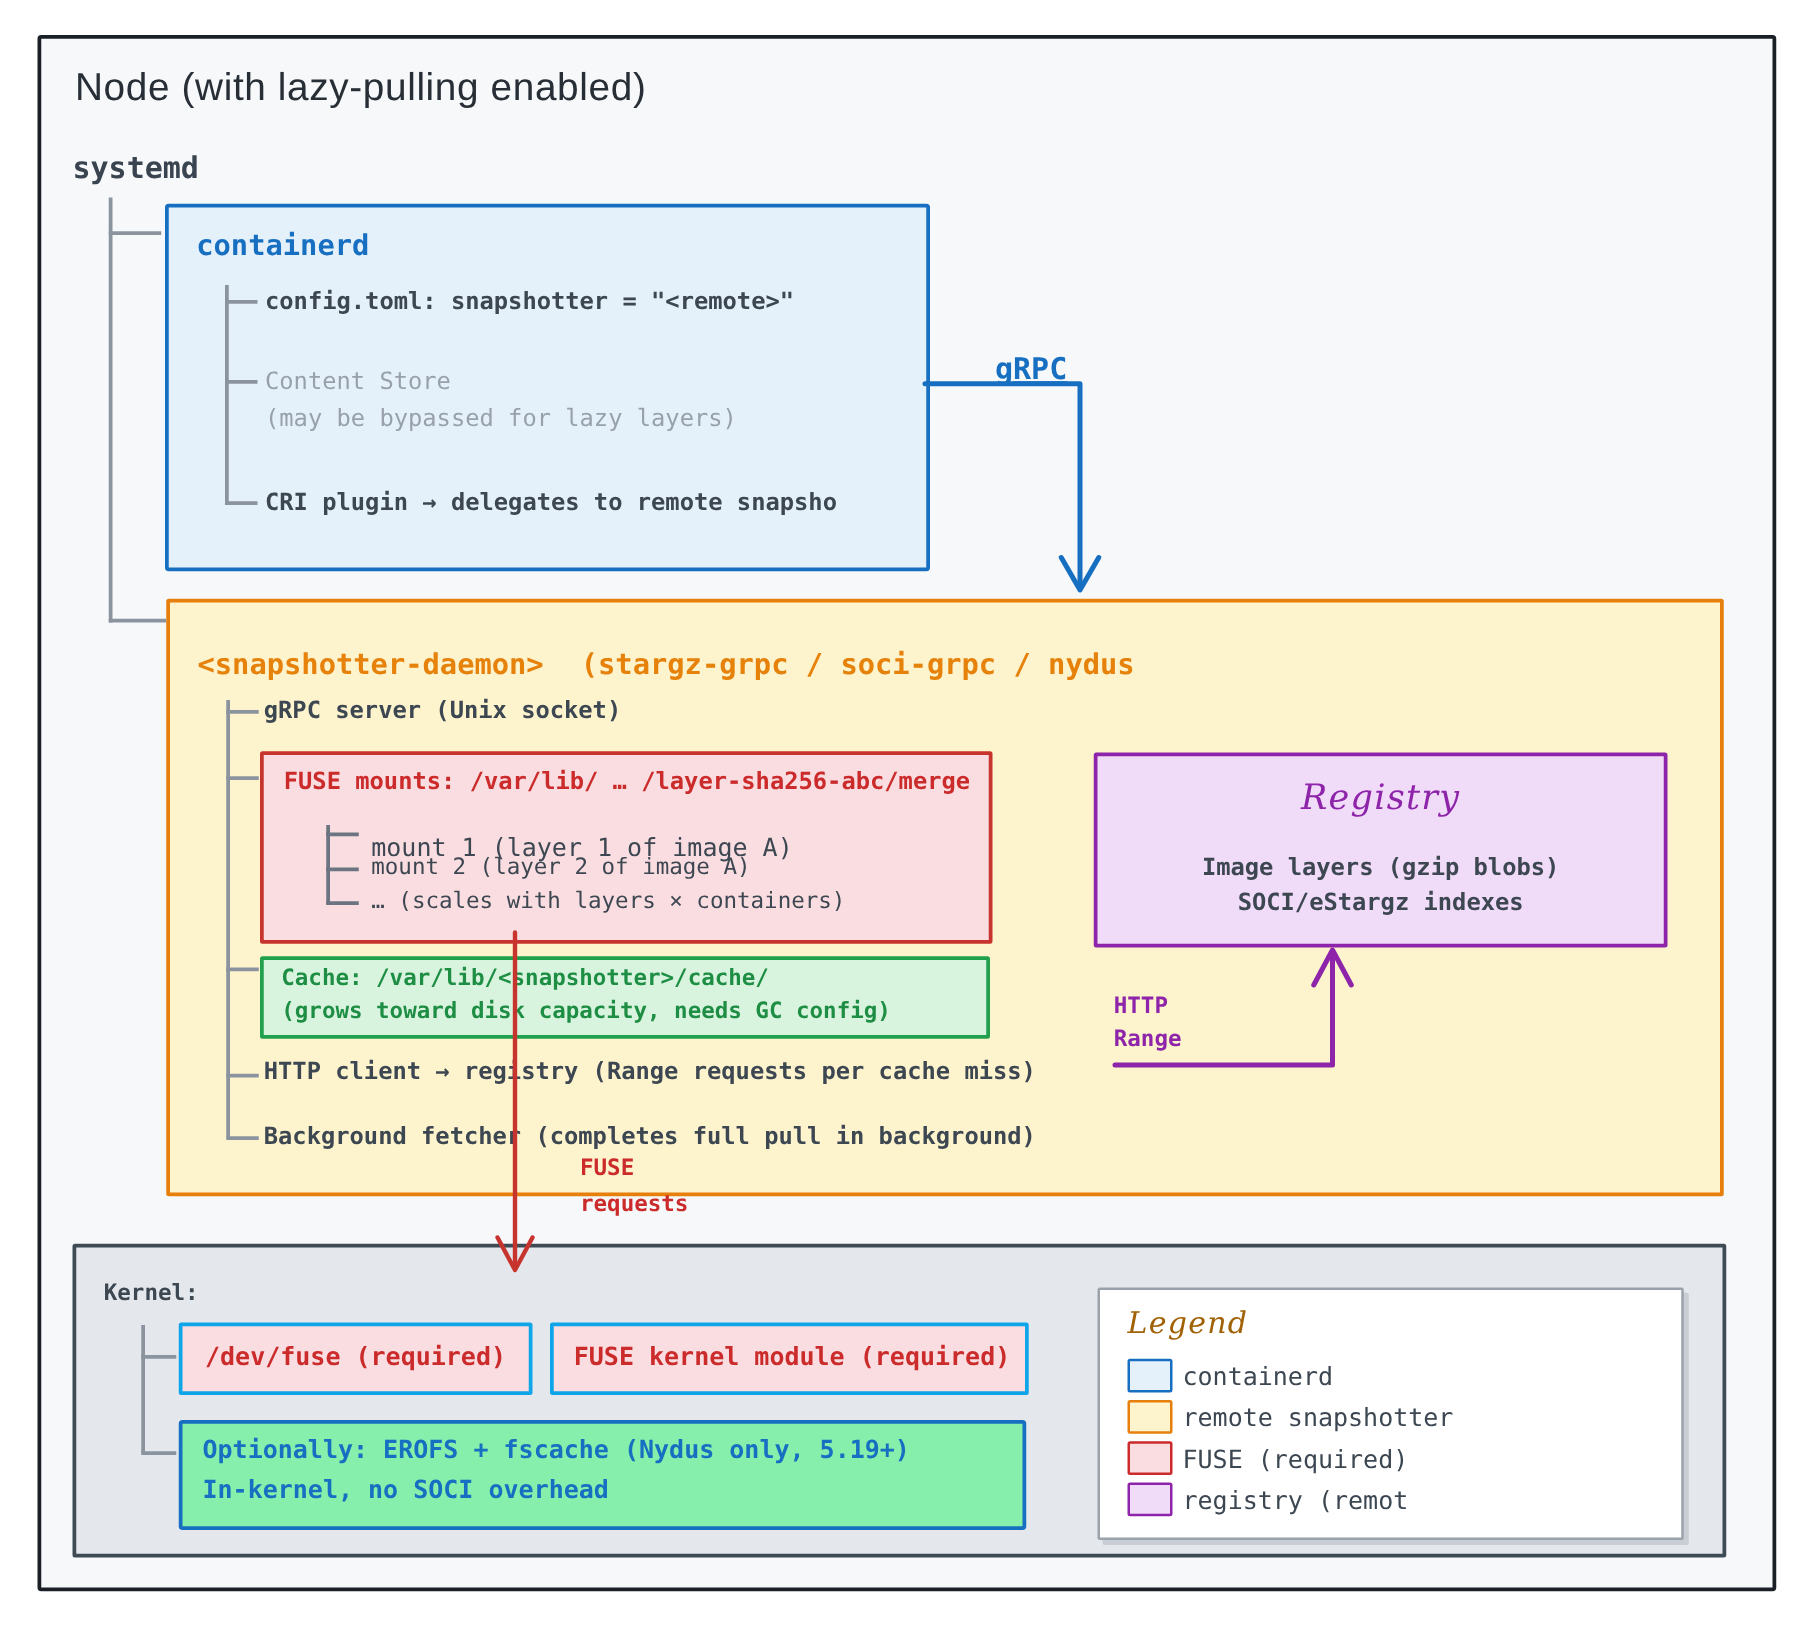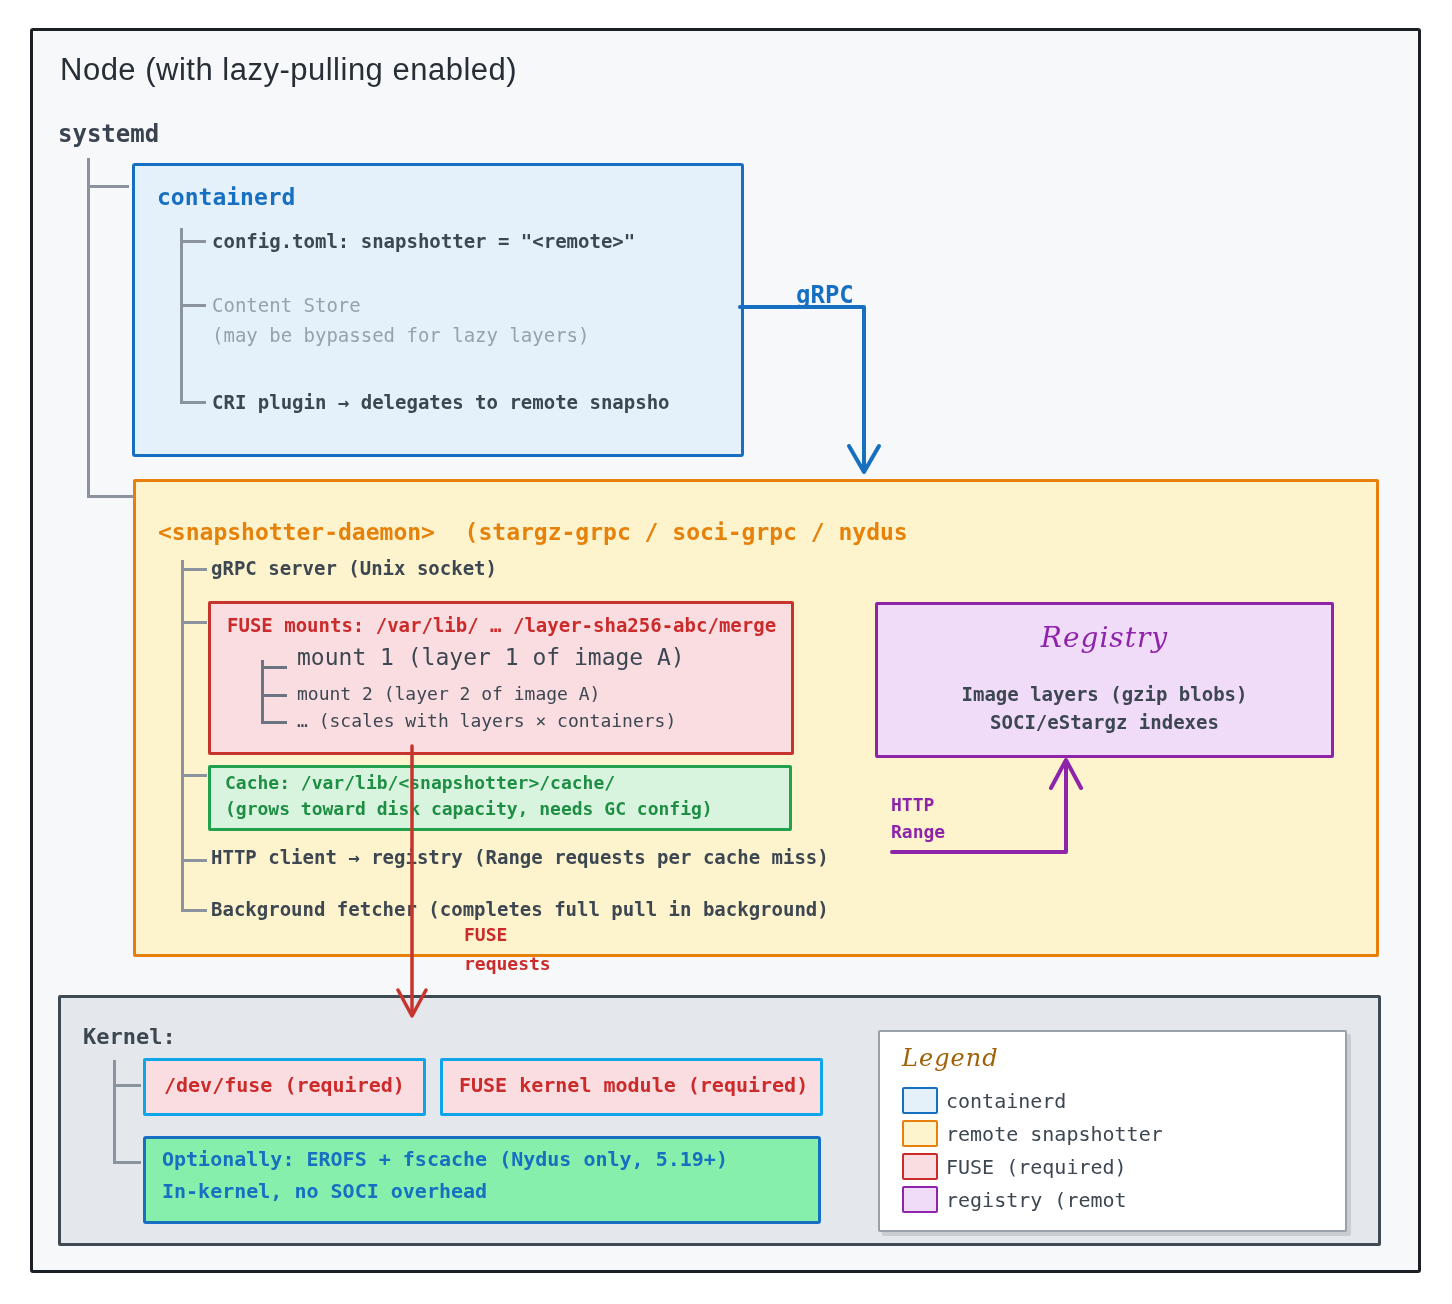--- a/index.html
+++ b/index.html
@@ -86,21 +86,21 @@
     <div class="abs hline" style="left:45px;top:427px;width:26px;"></div>
 
     <div class="abs mono bold" style="left:75px;top:75px;">gRPC server (Unix socket)</div>
 
     <div class="abs fuse-box">
       <div class="abs mono bold red" style="left:16px;top:10px;">FUSE mounts: /var/lib/ … /layer-sha256-abc/merge</div>
       <div class="abs vline tline-dark" style="left:50px;top:56px;height:63px;"></div>
       <div class="abs hline tline-dark" style="left:50px;top:62px;width:26px;"></div>
       <div class="abs hline tline-dark" style="left:50px;top:90px;width:26px;"></div>
       <div class="abs hline tline-dark" style="left:50px;top:117px;width:26px;"></div>
-      <div class="abs mono" style="left:86px;top:40px;font-size:23px;">mount 1 (layer 1 of image A)</div>
+      <div class="abs mono" style="left:86px;top:62px;font-size:20px;">mount 1 (layer 1 of image A)</div>
       <div class="abs mono" style="left:86px;top:79px;font-size:18px;">mount 2 (layer 2 of image A)</div>
       <div class="abs mono" style="left:86px;top:106px;font-size:18px;">…  (scales with layers × containers)</div>
     </div>
 
     <div class="abs cache-box">
       <div class="abs mono bold green" style="left:14px;top:4px;font-size:18px;">Cache: /var/lib/&lt;snapshotter&gt;/cache/</div>
       <div class="abs mono bold green" style="left:14px;top:30px;font-size:18px;">(grows toward disk capacity, needs GC config)</div>
     </div>
 
     <div class="abs mono bold" style="left:75px;top:364px;">HTTP client → registry (Range requests per cache miss)</div>
@@ -113,21 +113,21 @@
     <div class="abs mono bold" style="left:0;right:0;top:106px;white-space:nowrap;">SOCI/eStargz indexes</div>
   </div>
 
   <div class="abs arrow-label purple" style="left:891px;top:794px;font-size:18px;">HTTP</div>
   <div class="abs arrow-label purple" style="left:891px;top:821px;font-size:18px;">Range</div>
 
   <div class="abs arrow-label red" style="left:464px;top:924px;font-size:18px;">FUSE</div>
   <div class="abs arrow-label red" style="left:464px;top:953px;font-size:18px;">requests</div>
 
   <div class="abs kernel-box">
-    <div class="abs mono bold" style="left:22px;top:26px;font-size:22px;text-align:right;">Kernel:</div>
+    <div class="abs mono bold" style="left:22px;top:26px;font-size:18px;text-align:right;">Kernel:</div>
     <div class="abs vline" style="left:52px;top:62px;height:103px;"></div>
     <div class="abs hline" style="left:52px;top:86px;width:28px;"></div>
     <div class="abs hline" style="left:52px;top:163px;width:28px;"></div>
 
     <div class="abs kred-box" style="left:82px;top:60px;width:277px;height:52px;">
       <div class="abs mono bold red" style="left:18px;top:12px;font-size:20px;">/dev/fuse (required)</div>
     </div>
     <div class="abs kred-box" style="left:379px;top:60px;width:377px;height:52px;">
       <div class="abs mono bold red" style="left:16px;top:12px;font-size:20px;">FUSE kernel module (required)</div>
     </div>

